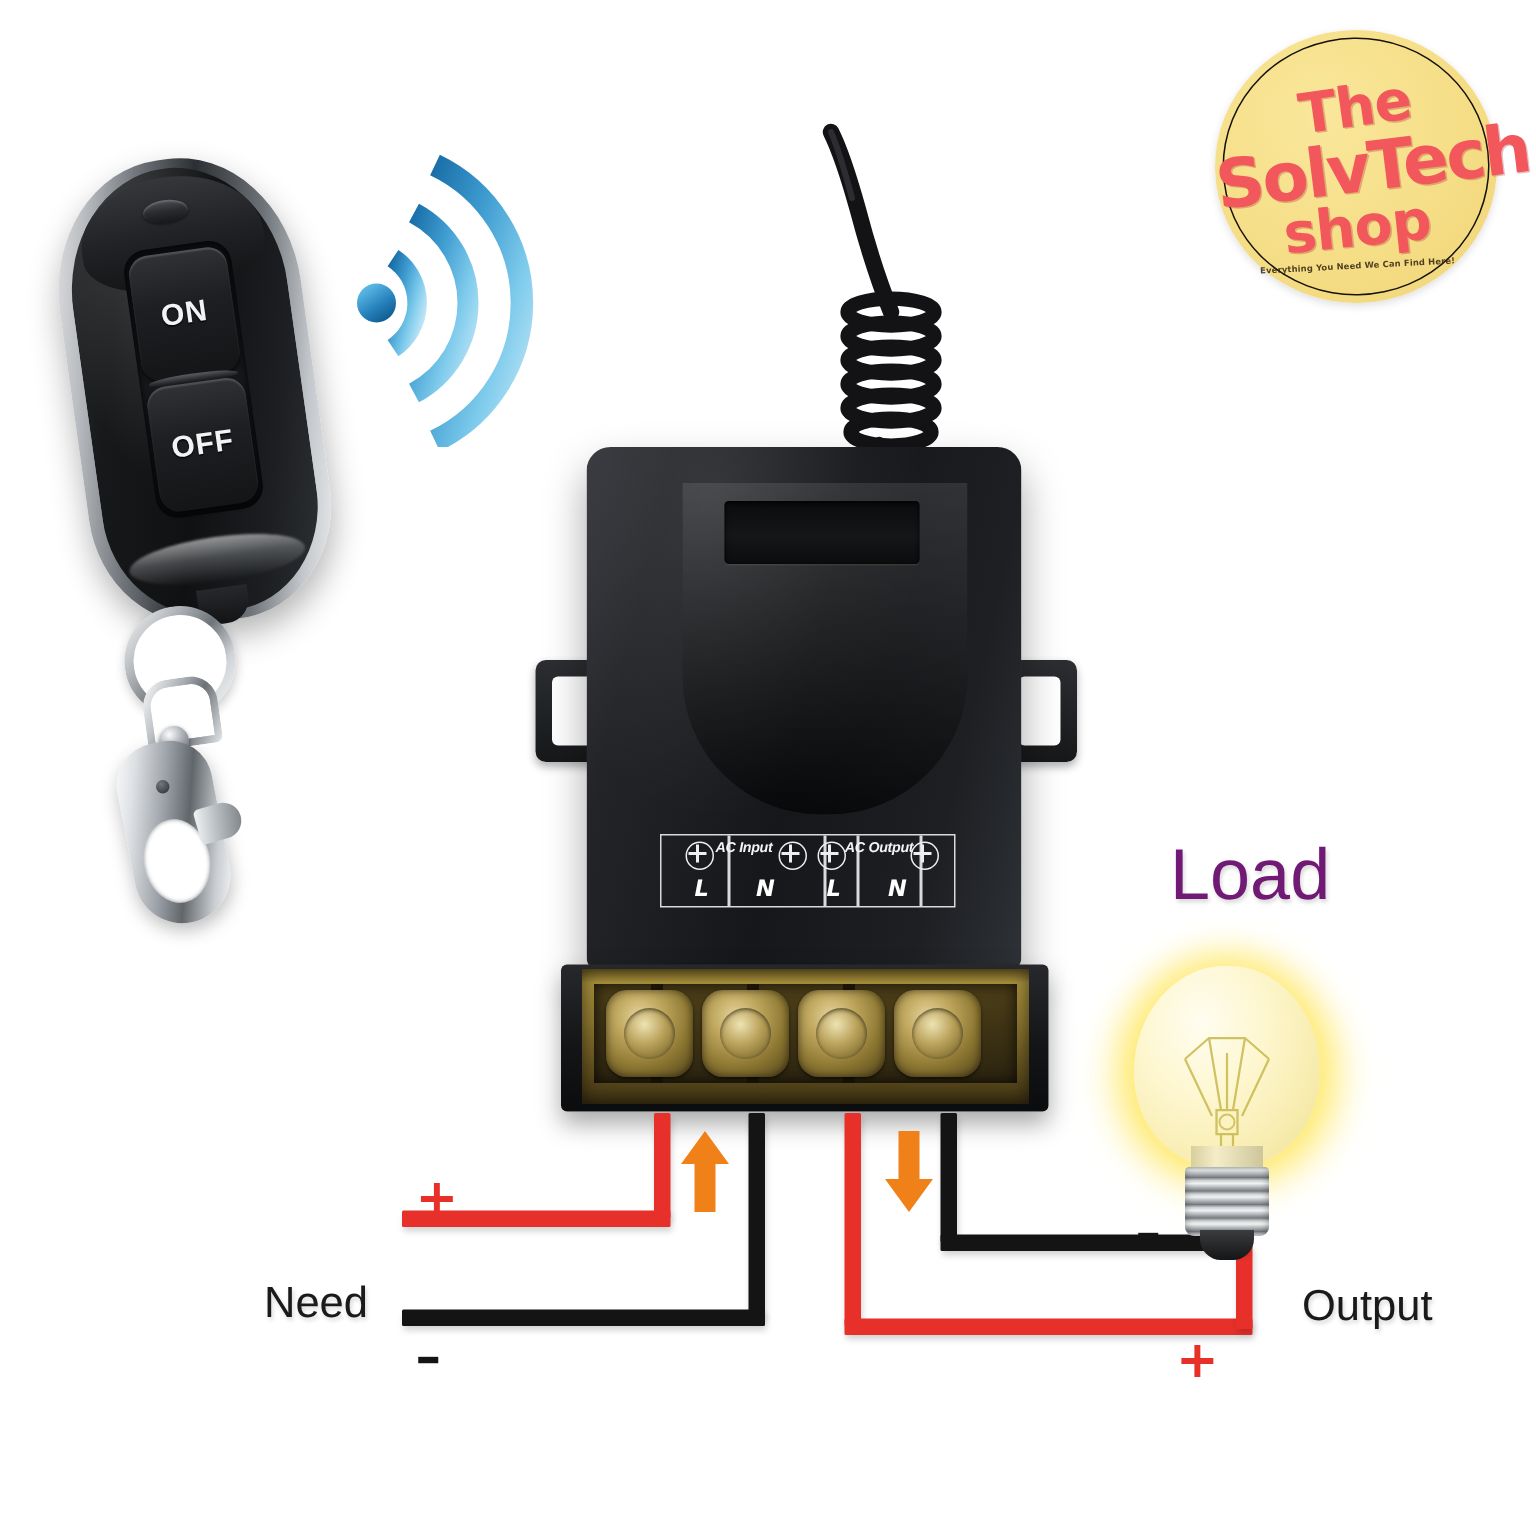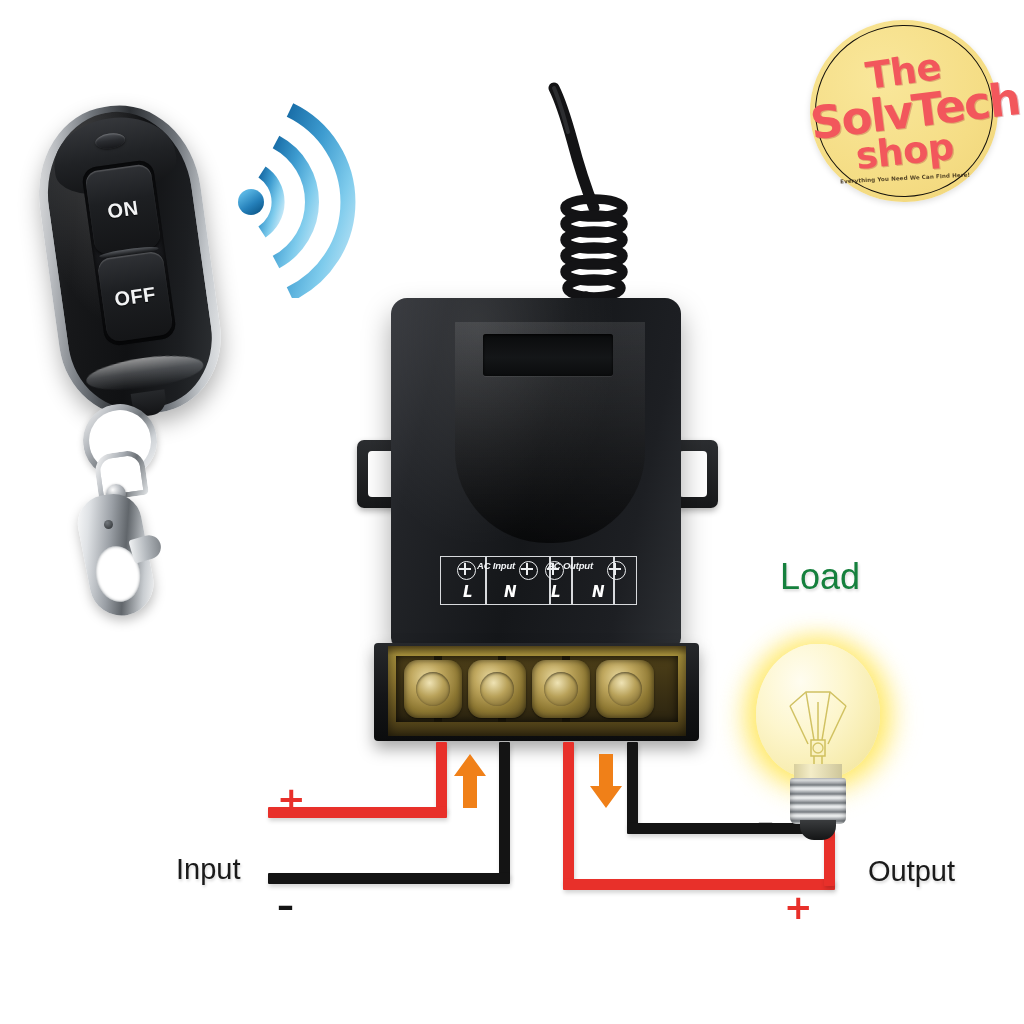--- a/index.html
+++ b/index.html
@@ -292,21 +292,21 @@
   .pol-plus-red  { color: #e8302a; font-size: 34px; }
   .pol-minus-blk { color: #141414; font-size: 34px; }
 
   .io-label {
     color: #1a1a1a; font-size: 29px;
     font-family: "Liberation Sans", sans-serif;
     text-shadow: 1px 2px 3px rgba(0,0,0,0.16);
     white-space: nowrap;
   }
   #load-label {
-    color: #15803d; font-size: 36px;
+    color: #701a75; font-size: 48px;
     font-family: "Liberation Sans", sans-serif;
     text-shadow: 1px 2px 3px rgba(0,0,0,0.16);
     white-space: nowrap;
   }
 
   
   #bulb { left: 718px; top: 618px; width: 210px; height: 270px; }
   #bulb-glow {
     left: 10px; top: 10px; width: 180px; height: 180px;
     border-radius: 50%;
@@ -425,21 +425,21 @@
       <div class="abs rx-divider" style="left:172px;"></div>
 
       <div class="abs rx-screw-icon" style="left:16px; top:4px;"></div>
       <div class="abs rx-screw-icon" style="left:78px; top:4px;"></div>
       <div class="abs rx-screw-icon" style="left:104px; top:4px;"></div>
       <div class="abs rx-screw-icon" style="left:166px; top:4px;"></div>
 
       <div class="abs rx-ac-text" style="left:33px; top:4px; width:44px;">
         <span>AC Input</span>
       </div>
-      <div class="abs rx-ac-text" style="left:105px; top:4px; width:48px;text-align:center;">
+      <div class="abs rx-ac-text" style="left:121px; top:4px; width:48px;text-align:center;">
         <span>AC Output</span>
       </div>
 
       <div class="abs rx-ln" style="left:22px;  top:26px;">L</div>
       <div class="abs rx-ln" style="left:63px;  top:26px;">N</div>
       <div class="abs rx-ln" style="left:110px; top:26px;">L</div>
       <div class="abs rx-ln" style="left:151px; top:26px;">N</div>
     </div>
 
     <div class="abs" id="rx-terminal-shell"></div>
@@ -482,21 +482,21 @@
   </svg>
   <svg class="abs" style="left:586px; top:752px; width:40px; height:58px;" viewBox="0 0 40 58">
     <path d="M20 56 L36 34 L27 34 L27 2 L13 2 L13 34 L4 34 Z" fill="#F08018"></path>
   </svg>
 
   <div class="abs polarity pol-plus-red" style="left:277px; top:782px;">+</div>
   <div class="abs polarity pol-minus-blk" style="left:277px; top:888px;">–</div>
   <div class="abs polarity pol-plus-red" style="left:784px; top:890px;">+</div>
   <div class="abs polarity pol-minus-blk" style="left:757px; top:805px;">–</div>
 
-  <div class="abs io-label" style="left:176px; top:853px;">Input</div>
+  <div class="abs io-label" style="left:176px; top:853px;">Need</div>
   <div class="abs io-label" style="left:868px; top:855px;">Output</div>
   <div class="abs" id="load-label" style="left:780px; top:556px;">Load</div>
 
   <div class="abs" id="bulb">
     <div class="abs" id="bulb-glow"></div>
     <div class="abs" id="bulb-glass"></div>
     <svg class="abs" style="left:38px; top:26px; width:124px; height:134px;" viewBox="0 0 124 134">
       <g fill="none" stroke="#c9b84e" stroke-width="1.5" opacity="0.85">
         <path d="M34 62 L50 48 L74 48 L90 62"></path>
         <path d="M50 48 L58 96"></path>

